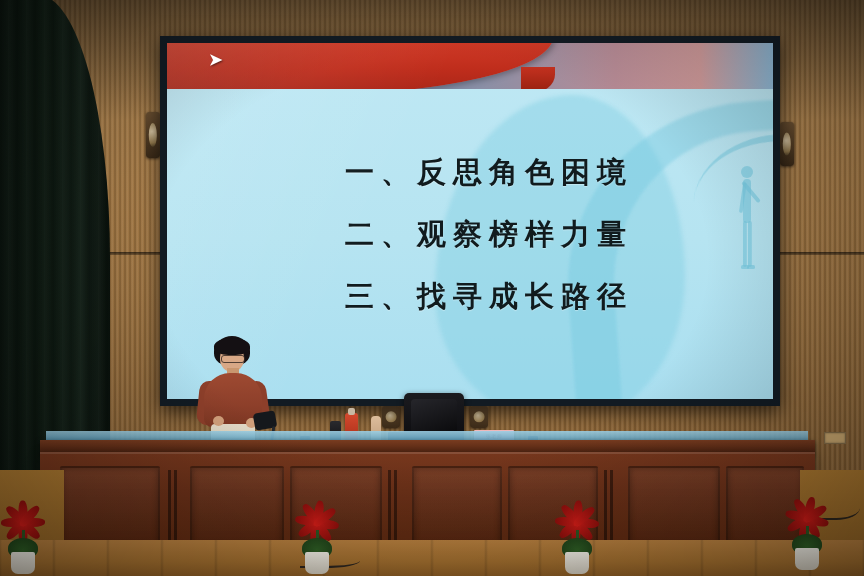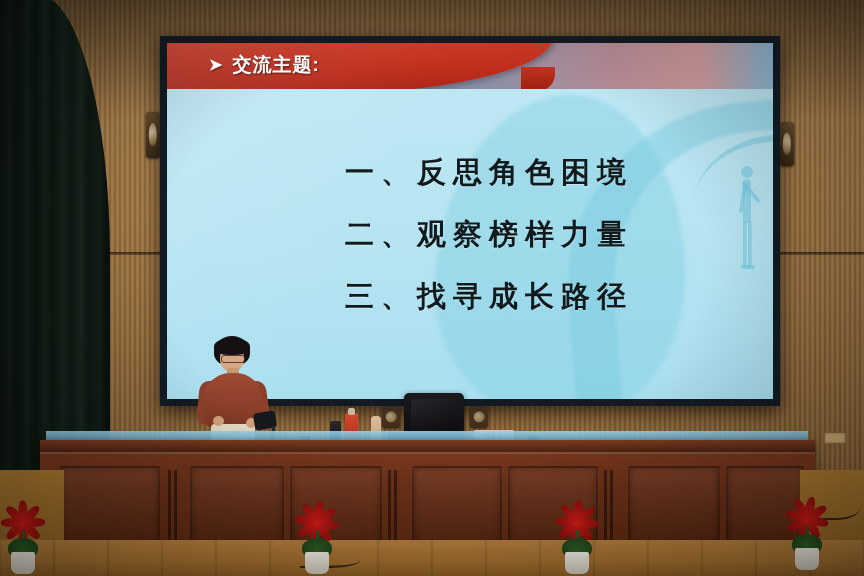--- a/index.html
+++ b/index.html
@@ -398,21 +398,20 @@
         <rect x="16" y="58" width="3.8" height="46" rx="1.9" fill="currentColor"></rect>
         <rect x="9" y="102" width="8" height="4" rx="1.6" fill="currentColor"></rect>
         <rect x="15" y="102" width="8" height="4" rx="1.6" fill="currentColor"></rect>
       </svg>
 
       <div class="slide-banner">
         <div class="banner-red"></div>
       </div>
       <div class="banner-title">
         <span class="arrow-bullet">➤</span>
-        <span>交流主题:</span>
       </div>
 
       <div class="slide-lines">
         <p class="slide-line">一、反思角色困境</p>
         <p class="slide-line">二、观察榜样力量</p>
         <p class="slide-line">三、找寻成长路径</p>
       </div>
 
       <div class="screen-glare"></div>
     </div>

